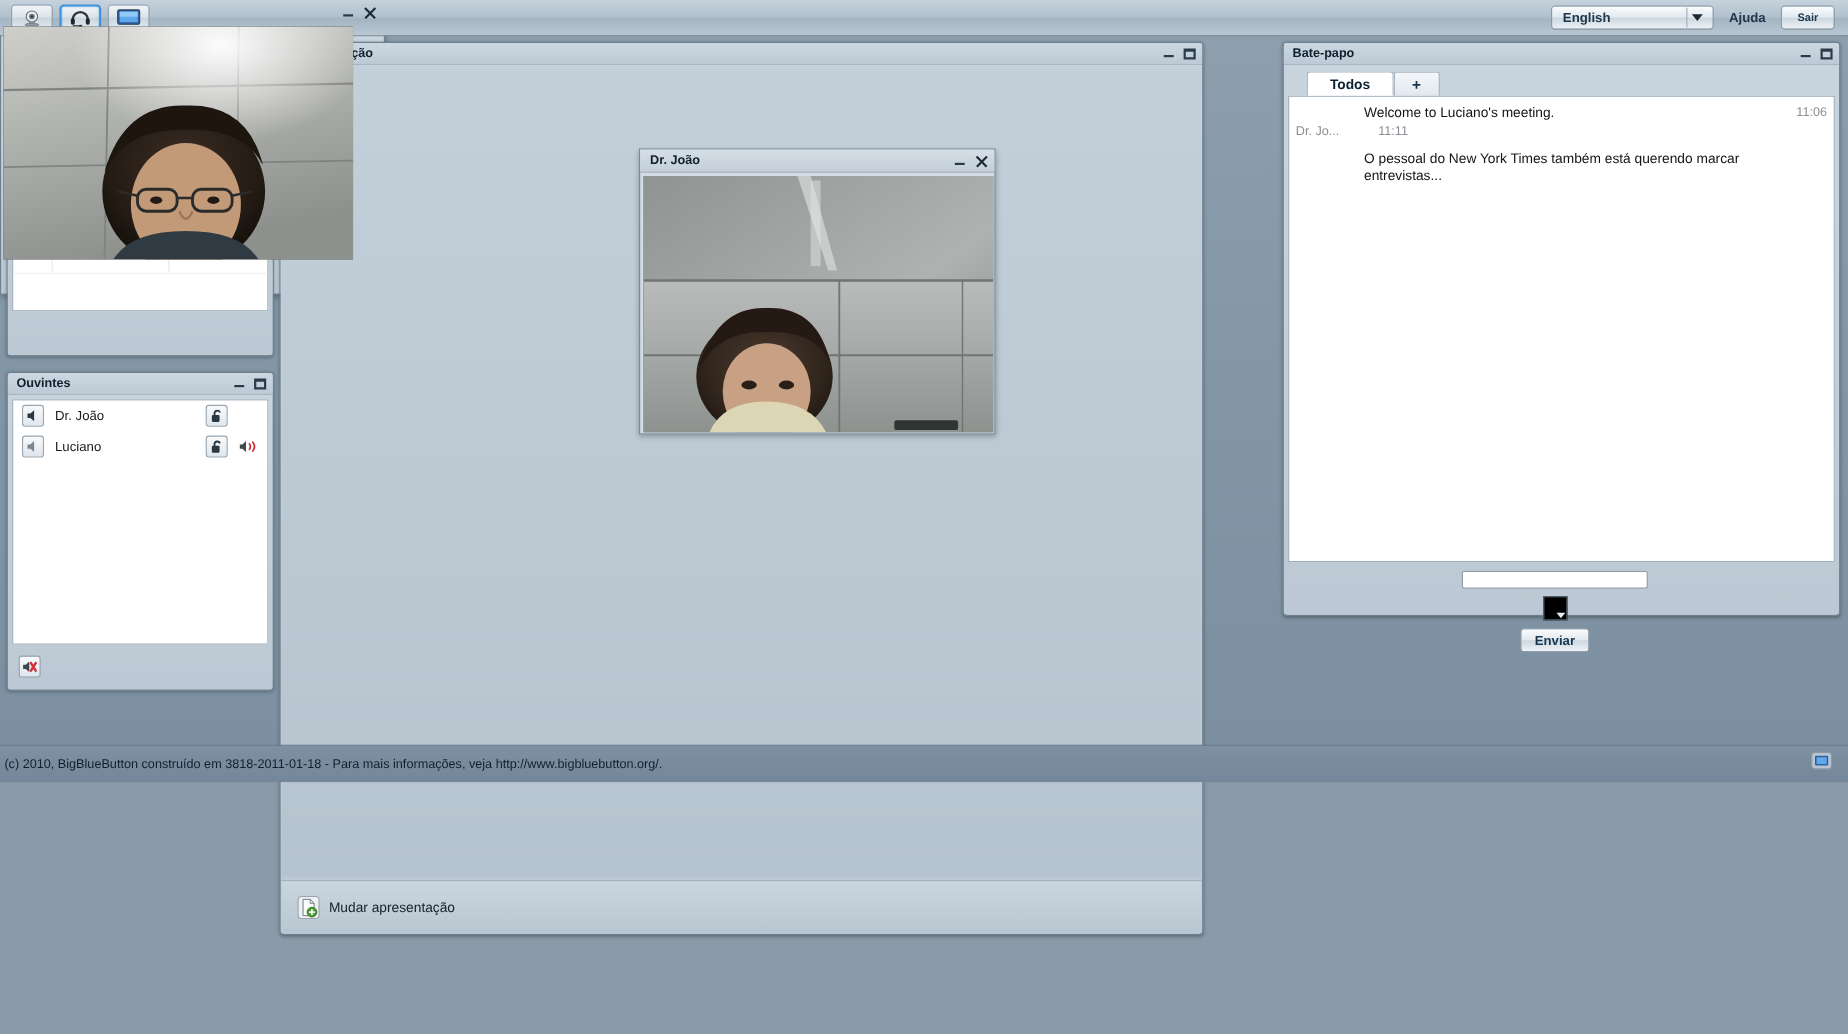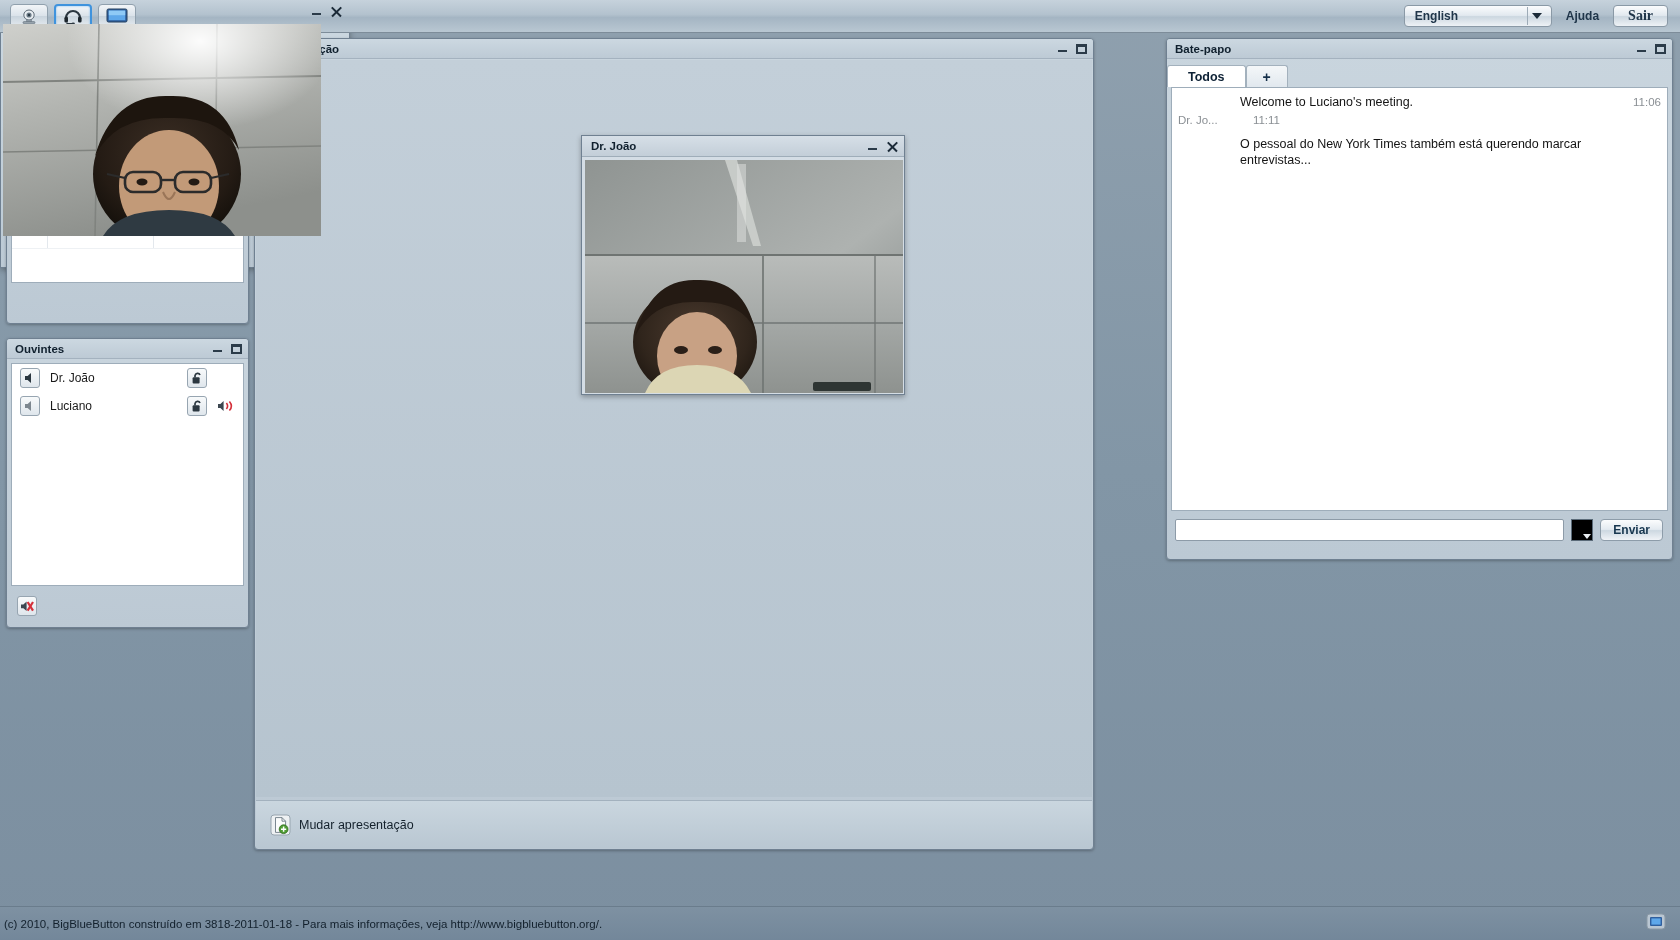--- a/index.html
+++ b/index.html
@@ -3,21 +3,21 @@
 <meta charset="utf-8">
 <style>
   * { box-sizing: border-box; margin: 0; padding: 0; }
   html, body {
     width: 1680px; height: 940px;
     font-family: "Liberation Sans", sans-serif;
     overflow: hidden;
     background: #8a9aa8;
   }
   #app {
-    position: relative; width: 1680px; height: 940px;
+    position: relative; width: 1680px; height: 711px;
     background: linear-gradient(180deg,#8fa0ae 0%, #8296a6 50%, #7c8fa0 100%);
   }
 
   
   .toolbar {
     position: absolute; left:0; top:0; width:1680px; height:33px;
     background: linear-gradient(180deg,#c6d2dc 0%, #b3c2ce 45%, #a4b5c3 55%, #b9c7d2 100%);
     border-bottom: 1px solid #7d8c99;
     display:flex; align-items:center;
   }
@@ -38,21 +38,21 @@
   .lang-select .lbl { font-size:12px; font-weight:bold; color:#20364a; flex:1; }
   .lang-arrow-box {
     width:20px; height:18px; border-left:1px solid #9dabb7;
     display:flex; align-items:center; justify-content:center;
   }
   .caret-dn { width:0;height:0;border-left:5px solid transparent;border-right:5px solid transparent;border-top:6px solid #1b2a38; }
   .link-ajuda { font-size:12px; font-weight:bold; color:#20364a; cursor:pointer; }
   .btn-sair {
     height:22px; padding:0 14px; border-radius:4px; border:1px solid #8a99a6;
     background: linear-gradient(180deg,#fbfcfd 0%, #e2e9ef 47%, #ccd7e0 53%, #eef2f6 100%);
-    font-size:14px; font-weight:bold; color:#20364a; display:flex; align-items:center; cursor:pointer;font-family:Liberation Serif, serif;
+    font-size:10px; font-weight:bold; color:#20364a; display:flex; align-items:center; cursor:pointer;
   }
 
   
   .win { position:absolute; border:1px solid #6f8091; border-radius:4px;
          background: linear-gradient(180deg,#c9d5de 0%, #bcc9d4 100%);
          box-shadow: 0 1px 3px rgba(0,0,0,.28); }
   .win-title {
     height:20px; display:flex; align-items:center; padding:0 6px 0 8px;
     background: linear-gradient(180deg,#ccd8e1 0%, #bdcad5 100%);
     border-bottom:1px solid #a4b2bf; border-radius:3px 3px 0 0;
@@ -114,32 +114,32 @@
   
   #vid-joao { position:absolute; left:326px; top:96px; width:324px; height:260px;
               border:1px solid #6f8091; background:#d4dde5; box-shadow:0 2px 5px rgba(0,0,0,.3); }
   #vid-joao .vt { height:21px; display:flex;align-items:center; padding:0 7px 0 9px;
                   background:linear-gradient(180deg,#d6dfe7,#c3ced8); border-bottom:1px solid #9fadb9; }
   #vid-joao .vt .t { font-size:11.5px; font-weight:bold; color:#10202e; flex:1; }
   .vid-stream { position:absolute; left:3px; top:24px; width:318px; height:233px; overflow:hidden; background:#5c5f5e; }
 
   
   #chat-win { left:1166px; top:38px; width:507px; height:522px; }
-  .chat-tabs { display:flex; align-items:flex-end; height:24px; margin:4px 4px 0 0; }
+  .chat-tabs { display:flex; align-items:flex-end; height:24px; margin:4px 4px 0 21px; }
   .ctab { height:22px; padding:0 20px; display:flex;align-items:center; font-size:12.5px; font-weight:bold;
           color:#16304a; border:1px solid #a3b1bd; border-bottom:none; border-radius:3px 3px 0 0;
           background:linear-gradient(180deg,#f4f7f9,#e1e8ee); cursor:pointer; }
   .ctab.sel { background:#ffffff; color:#0d2135; }
   .ctab.plus { padding:0 16px; font-size:14px; }
   .chat-body { margin:0 4px; background:#fff; border:1px solid #9eadba; height:424px; padding:6px 6px 0 6px; overflow:hidden; }
   .cmsg { display:flex; margin-bottom:2px; }
   .cmsg .who { width:62px; font-size:11.5px; color:#8a8f94; padding-top:2px; flex-shrink:0; }
   .cmsg .txt { flex:1; font-size:12.5px; color:#141414; line-height:16px; padding-right:8px; }
   .cmsg .ts { width:40px; font-size:11.5px; color:#8a8f94; text-align:right; flex-shrink:0; padding-top:2px; }
-  .chat-input-bar { display:flex; align-items:center; gap:7px; padding:8px 9px 0 8px; }
+  .chat-input-bar { display:flex; align-items:center; gap:7px; padding:8px 20px 0 8px;flex-direction:column; }
   .chat-input { flex:1; height:22px; background:#fff; border:1px solid #8d9ba8; border-radius:2px;
                 font-size:12px; padding:0 6px; color:#111; font-family:"Liberation Sans",sans-serif; }
   .color-sw { width:22px;height:22px; border:1px solid #5b6b79; background:#000; position:relative; cursor:pointer; }
   .color-sw::after { content:""; position:absolute; right:1px; bottom:1px; width:0;height:0;
                      border-left:4px solid transparent;border-right:4px solid transparent;border-top:5px solid #e9eef2; }
 
   
   #cam-win { left:1242px; top:578px; width:350px; height:268px;
              border:1px solid #6f8091; background:linear-gradient(180deg,#ccd8e1,#bccad5); box-shadow:0 2px 6px rgba(0,0,0,.3); }
   #cam-win .vt { height:21px; display:flex;align-items:center; padding:0 8px 0 9px;

